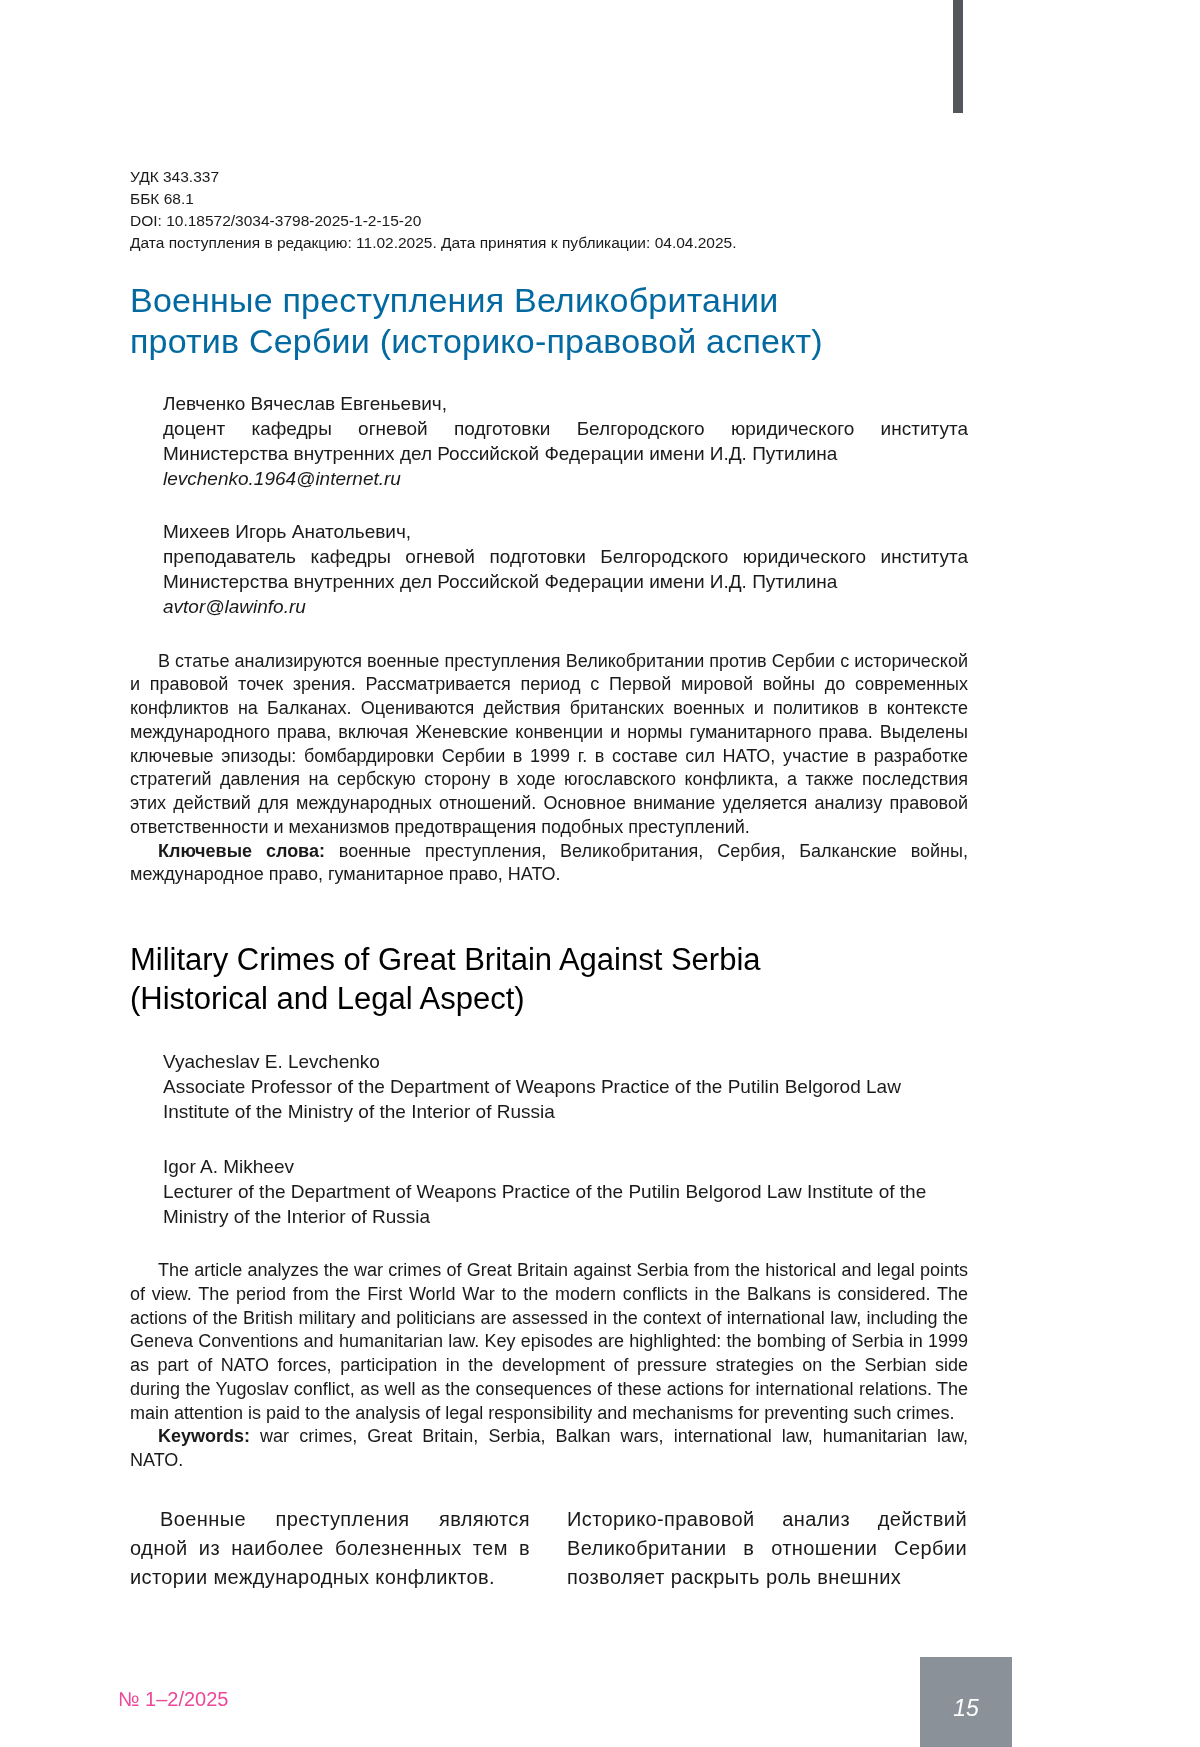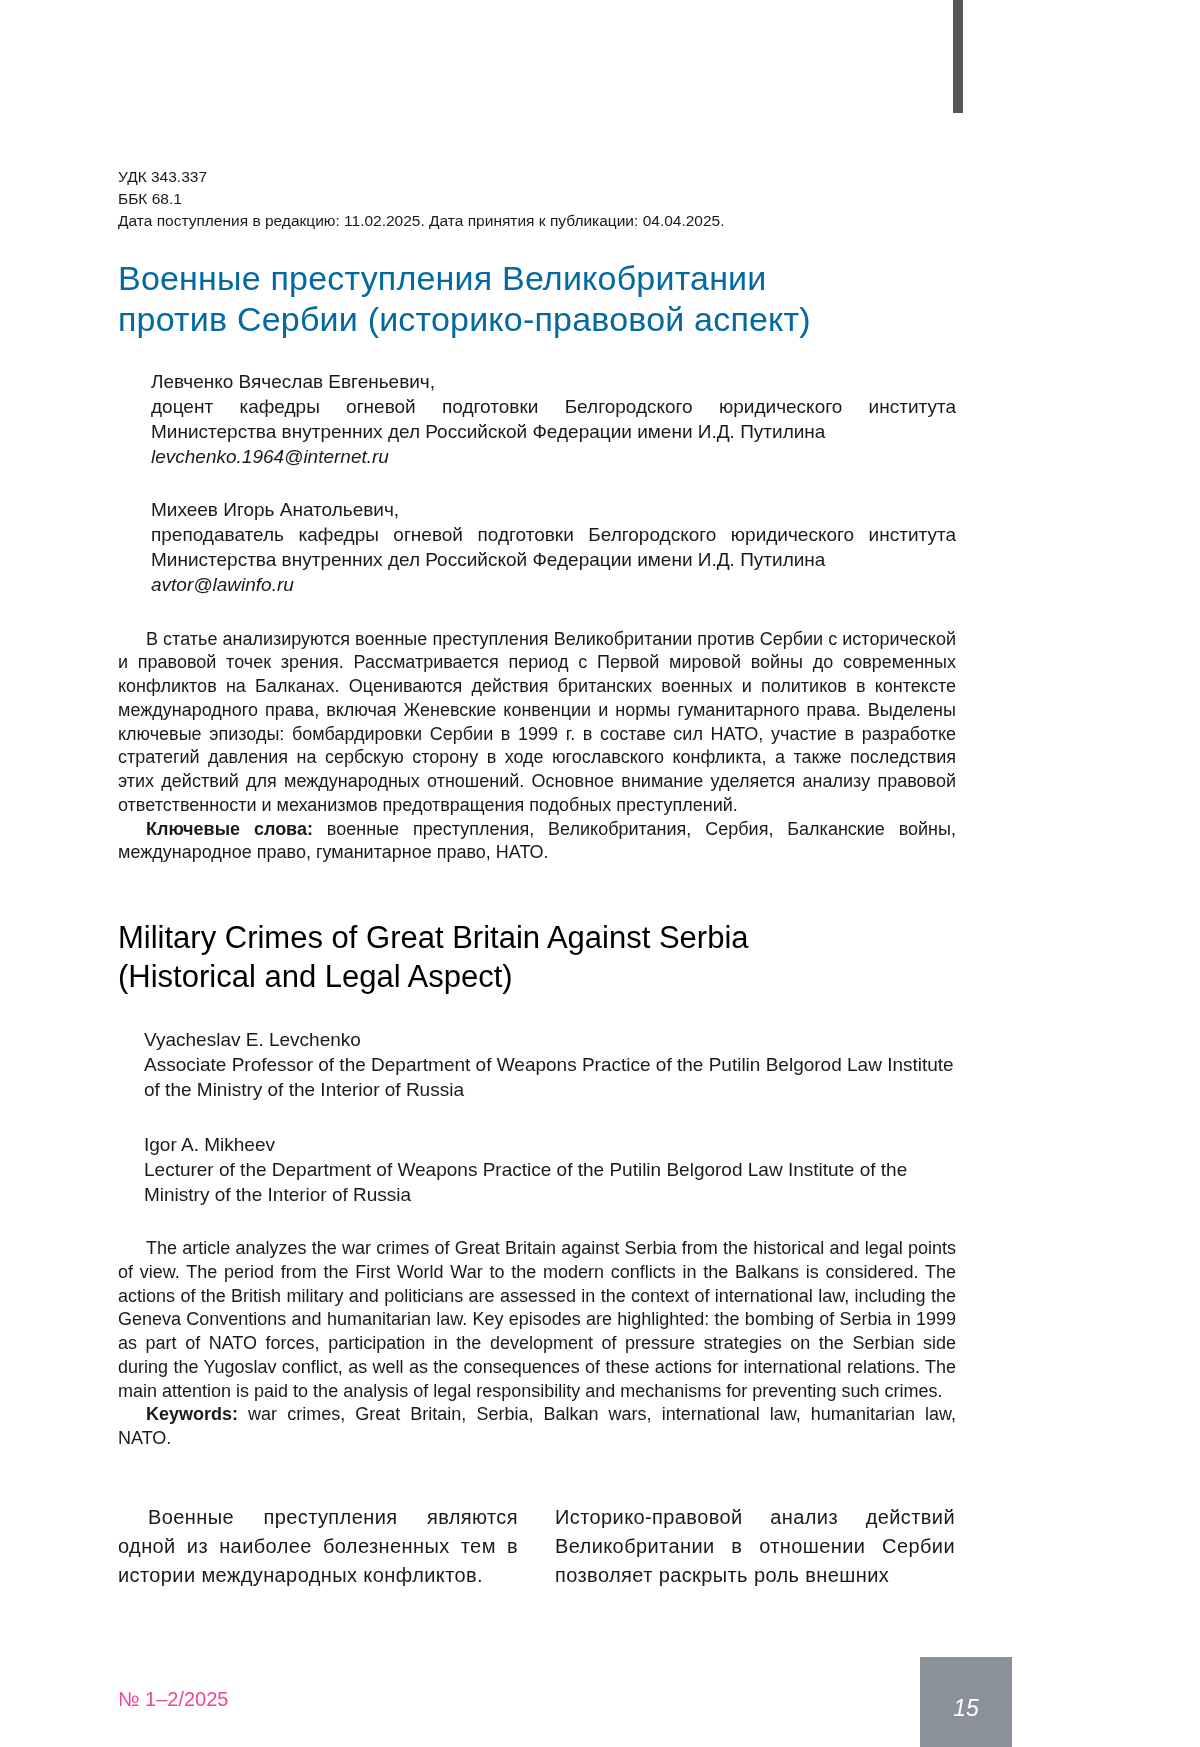--- a/index.html
+++ b/index.html
@@ -15,21 +15,21 @@
   .top-bar {
     position: absolute;
     left: 953px;
     top: 0;
     width: 10px;
     height: 113px;
     background: #53575c;
   }
   .content {
     position: absolute;
-    left: 118px;
+    left: 130px;
     top: 166px;
     width: 838px;
   }
   .meta { font-size: 15.5px; line-height: 1.42; color: #1a1a1a; }
   .meta div { margin: 0; }
 
   .title-ru {
     font-size: 34px;
     line-height: 1.22;
     font-weight: normal;
@@ -50,26 +50,26 @@
 
   .title-en {
     font-size: 31px;
     line-height: 1.25;
     font-weight: normal;
     color: #000;
     margin: 54px 0 0 0;
     max-width: 760px;
   }
 
-  .author-block-en { margin: 30px 0 0 26px; font-size: 19px; line-height: 1.32; }
+  .author-block-en { margin: 30px 0 0 33px; font-size: 19px; line-height: 1.32; }
 
   .columns {
     display: flex;
     gap: 37px;
-    margin-top: 52px;
+    margin-top: 32px;
     font-size: 20px;
     line-height: 1.46;
   }
   .col { width: 400px; text-align: justify; letter-spacing: 0.4px; }
   .col p { margin: 0; }
   .col-left p { text-indent: 30px; }
 
   .issue {
     position: absolute;
     left: 118px;
@@ -97,20 +97,21 @@
 
 <div class="page">
 
   <div class="top-bar"></div>
 
   <div class="content">
 
     <div class="meta">
       <div>УДК 343.337</div>
       <div>ББК 68.1</div>
+      <div>DOI: 10.18572/3034-3798-2025-1-2-15-20</div>
       <div>Дата поступления в редакцию: 11.02.2025. Дата принятия к публикации: 04.04.2025.</div>
     </div>
 
     <h1 class="title-ru">Военные преступления Великобритании против Сербии (историко-правовой аспект)</h1>
 
     <div class="author-block">
       <div class="author-name">Левченко Вячеслав Евгеньевич,</div>
       <div class="author-aff">доцент кафедры огневой подготовки Белгородского юридического института Министерства внутренних дел Российской Федерации имени И.Д. Путилина</div>
       <div class="author-email">levchenko.1964@internet.ru</div>
     </div>

